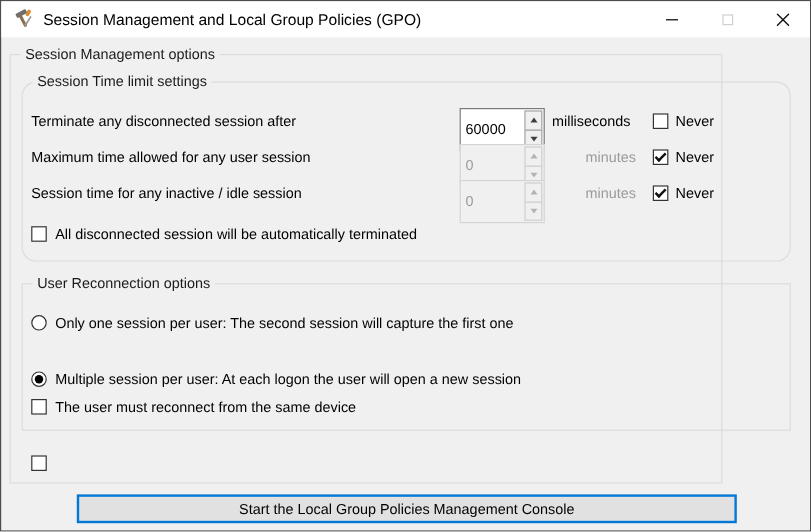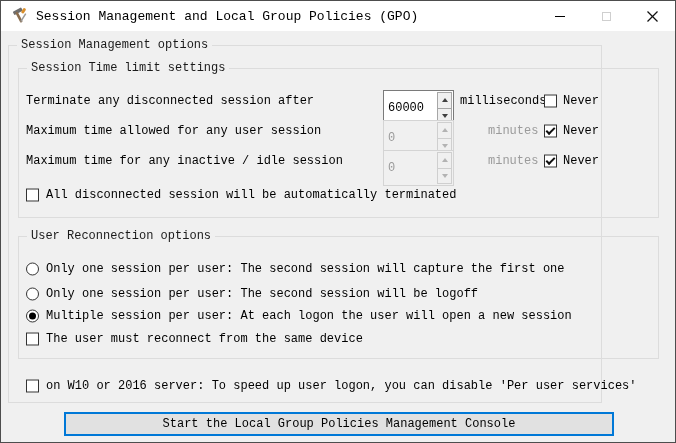--- a/index.html
+++ b/index.html
@@ -14,21 +14,20 @@
   html,body{margin:0;padding:0;}
   body{
     font-family:"Liberation Sans","DejaVu Sans",sans-serif;
     font-size:12px;color:#000;background:#cfcfcf;
   }
   .window{
     position:relative;width:676px;height:443px;
     background:var(--client-bg);
     border:1px solid #4d4d4d;
     overflow:hidden;
-    font-family:Liberation Mono, monospace;
   }
   
   .titlebar{
     position:absolute;left:0;top:0;right:0;height:30px;
     background:var(--titlebar-bg);
     display:flex;align-items:center;
   }
   .title-icon{margin-left:9px;width:18px;height:18px;flex:0 0 auto;}
   .title-text{margin-left:8px;font-size:13px;white-space:nowrap;}
   .caption-buttons{margin-left:auto;display:flex;height:100%;}
@@ -39,21 +38,21 @@
   .max-glyph{display:block;width:9px;height:9px;border:1px solid #cfcfcf;background:transparent;}
   
   .groupbox{
     position:absolute;border:1px solid var(--groupbox-border);
   }
   .gb-label{
     position:absolute;top:-8px;left:8px;padding:0 4px;
     background:var(--client-bg);white-space:nowrap;color:#1a1a1a;
   }
   #gb-outer{left:7px;top:44px;width:594px;height:358px;}
-  #gb-time{left:17px;top:67px;width:641px;height:150px;}
+  #gb-time{left:17px;top:67px;width:641px;height:150px;border-radius:12px;}
   #gb-reconn{left:17px;top:235px;width:641px;height:123px;}
   
   .tl-row{position:absolute;left:0;width:676px;height:22px;}
   .row-label{position:absolute;left:25px;top:50%;transform:translateY(-50%);white-space:nowrap;}
   .unit{position:absolute;left:459px;top:50%;transform:translateY(-50%);white-space:nowrap;}
   .unit.disabled{color:var(--disabled-text);margin-left:28px;}
   
   .spin{
     position:absolute;left:382px;top:0;width:71px;height:36px;
     background:#fff;border:1px solid #7a7a7a;display:flex;
@@ -181,21 +180,21 @@
             <i class="arr-dn"></i>
           </span>
       </span>
     </span>
     <span class="unit disabled">minutes</span>
     <span class="checkbox never-box checked"></span>
     <span class="cb-text never-text">Never</span>
   </div>
 
   <div class="tl-row" style="top:149px">
-    <span class="row-label">Maximum time for any inactive / idle session</span>
+    <span class="row-label">Session time for any inactive / idle session</span>
     <span class="spin disabled">
       <input class="spin-input" disabled="" value="0" style="">
       <span class="spin-btns">
         <span class="spin-btn">
             <i class="arr-up"></i>
           </span>
         <span class="spin-btn">
             <i class="arr-dn"></i>
           </span>
       </span>
@@ -211,33 +210,28 @@
   </div>
 
   <div class="groupbox" id="gb-reconn">
     <span class="gb-label">User Reconnection options</span>
   </div>
 
   <div class="opt-row" style="top:261px">
     <span class="radio"></span>
     <span class="cb-text">Only one session per user: The second session will capture the first one</span>
   </div>
-  <div class="opt-row" style="top:286px">
-    <span class="radio"></span>
-    <span class="cb-text">Only one session per user: The second session will be logoff</span>
-  </div>
   <div class="opt-row" style="top:308px">
     <span class="radio selected"></span>
     <span class="cb-text">Multiple session per user: At each logon the user will open a new session</span>
   </div>
   <div class="opt-row" style="top:331px">
     <span class="checkbox"></span>
     <span class="cb-text">The user must reconnect from the same device</span>
   </div>
 
   <div class="opt-row" style="top:378px">
     <span class="checkbox"></span>
-    <span class="cb-text">on W10 or 2016 server: To speed up user logon, you can disable 'Per user services'</span>
   </div>
 
   <button class="start-btn">Start the Local Group Policies Management Console</button>
 
 </div>
 
 </body></html>

